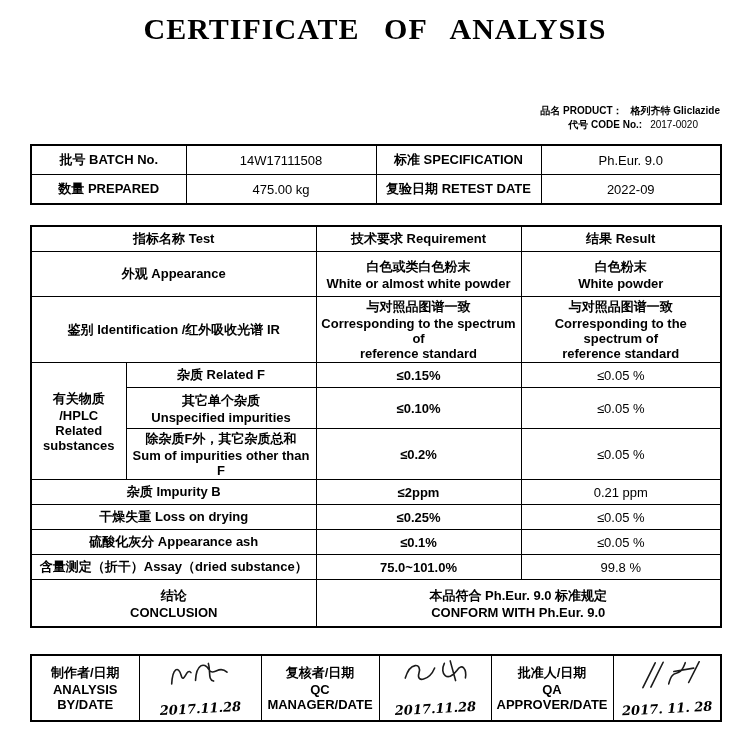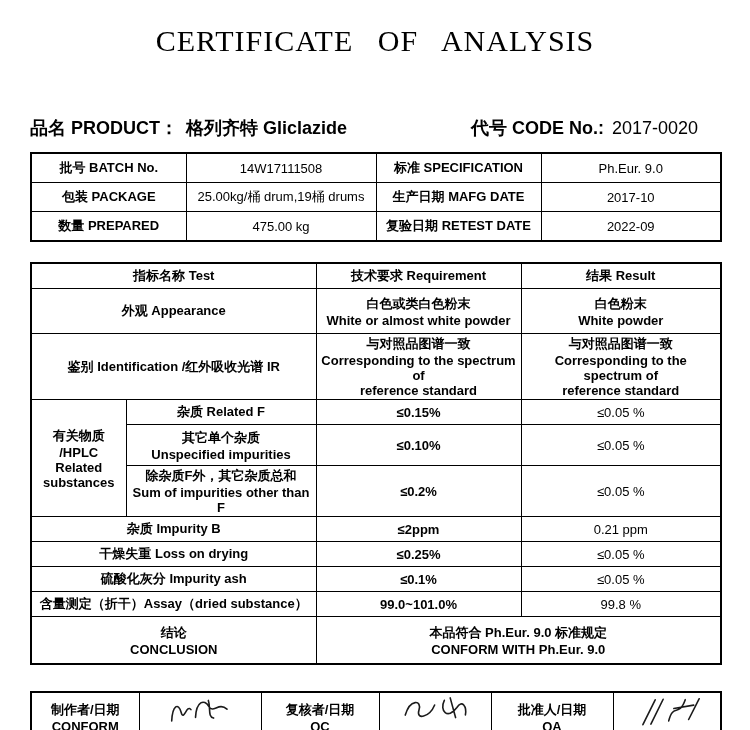--- a/index.html
+++ b/index.html
@@ -2,28 +2,29 @@
 <html><head>
 <meta charset="utf-8">
 <style>
   html,body { margin:0; padding:0; }
   body {
     width:750px; height:730px; background:#ffffff; color:#000;
     font-family:"Liberation Sans", sans-serif;
     position:relative; overflow:hidden;
   }
   .title {
-    text-align:center; padding-top:24px;
+    text-align:center; padding-top:12px;
     font-family:"Liberation Serif", serif;
-    font-size:30px; font-weight:normal; letter-spacing:1px; word-spacing:16px;
+    font-size:30px; font-weight:bold; letter-spacing:1px; word-spacing:16px;
   }
   .header-row {
     margin:58px 30px 6px 30px;
     display:flex; justify-content:space-between; align-items:flex-end;
-    font-size:18px;
+    font-size:10px;
+    flex-direction:column;
   }
   .header-row .grp { display:flex; gap:8px; align-items:baseline; }
   .header-row .grp.right { margin-right:22px; }
   .lbl { font-weight:bold; }
   .val { font-weight:normal; }
 
   table { border-collapse:collapse; margin:12px 30px; table-layout:fixed; }
   table.bordered { border:2px solid #000; }
   table.bordered td { border:1px solid #000; text-align:center; vertical-align:middle; padding:1px 3px; font-size:13px; }
 
@@ -75,26 +76,20 @@
       <col style="width:180px">
     </colgroup>
   <tbody>
       <tr>
     <td class="lbl">批号 BATCH No.</td>
     <td>14W17111508</td>
     <td class="lbl">标准 SPECIFICATION</td>
     <td>Ph.Eur. 9.0</td>
   </tr>
   <tr>
-    <td class="lbl">包装 PACKAGE</td>
-    <td>25.00kg/桶 drum,19桶 drums</td>
-    <td class="lbl">生产日期 MAFG DATE</td>
-    <td>2017-10</td>
-  </tr>
-  <tr>
     <td class="lbl">数量 PREPARED</td>
     <td>475.00 kg</td>
     <td class="lbl">复验日期 RETEST DATE</td>
     <td>2022-09</td>
   </tr>
 </tbody>
   </table>
 
 <table class="bordered main-table">
   <colgroup>
@@ -173,28 +168,28 @@
     <td class="norm">0.21 ppm</td>
   </tr>
 
   <tr class="r-thin">
     <td colspan="2" class="bold">干燥失重 Loss on drying</td>
     <td class="bold">≤0.25%</td>
     <td class="norm">≤0.05 %</td>
   </tr>
 
   <tr class="r-thin">
-    <td colspan="2" class="bold">硫酸化灰分 Impurity ash</td>
+    <td colspan="2" class="bold">硫酸化灰分 Appearance ash</td>
     <td class="bold">≤0.1%</td>
     <td class="norm">≤0.05 %</td>
   </tr>
 
   <tr class="r-thin">
     <td colspan="2" class="bold">含量测定（折干）Assay（dried substance）</td>
-    <td class="bold">99.0~101.0%</td>
+    <td class="bold">75.0~101.0%</td>
     <td class="norm">99.8 %</td>
   </tr>
 
   <tr class="r-concl">
     <td colspan="2" class="bold">
       <div>结论</div>
       <div>CONCLUSION</div>
     </td>
     <td colspan="2" class="bold">
       <div>本品符合 Ph.Eur. 9.0 标准规定</div>
@@ -210,21 +205,21 @@
       <col style="width:122px">
       <col style="width:118px">
       <col style="width:112px">
       <col style="width:122px">
       <col style="width:108px">
     </colgroup>
   <tbody>
       <tr>
     <td>
       <div>制作者/日期</div>
-      <div>CONFORM</div>
+      <div>ANALYSIS</div>
       <div>BY/DATE</div>
     </td>
     <td class="sig-cell">
       <svg width="74" height="30" viewBox="0 0 74 30">
         <path d="M8,24 C10,8 16,6 18,16 C20,26 24,8 28,14 M32,22 C34,6 42,4 46,12 C50,20 56,8 64,16 M46,6 C48,14 44,22 50,24" stroke="#1b1b1b" fill="none" stroke-width="1.6" stroke-linecap="round"></path>
       </svg>
       <div class="sig-date">2017.11.28</div>
     </td>
     <td>
       <div>复核者/日期</div>

